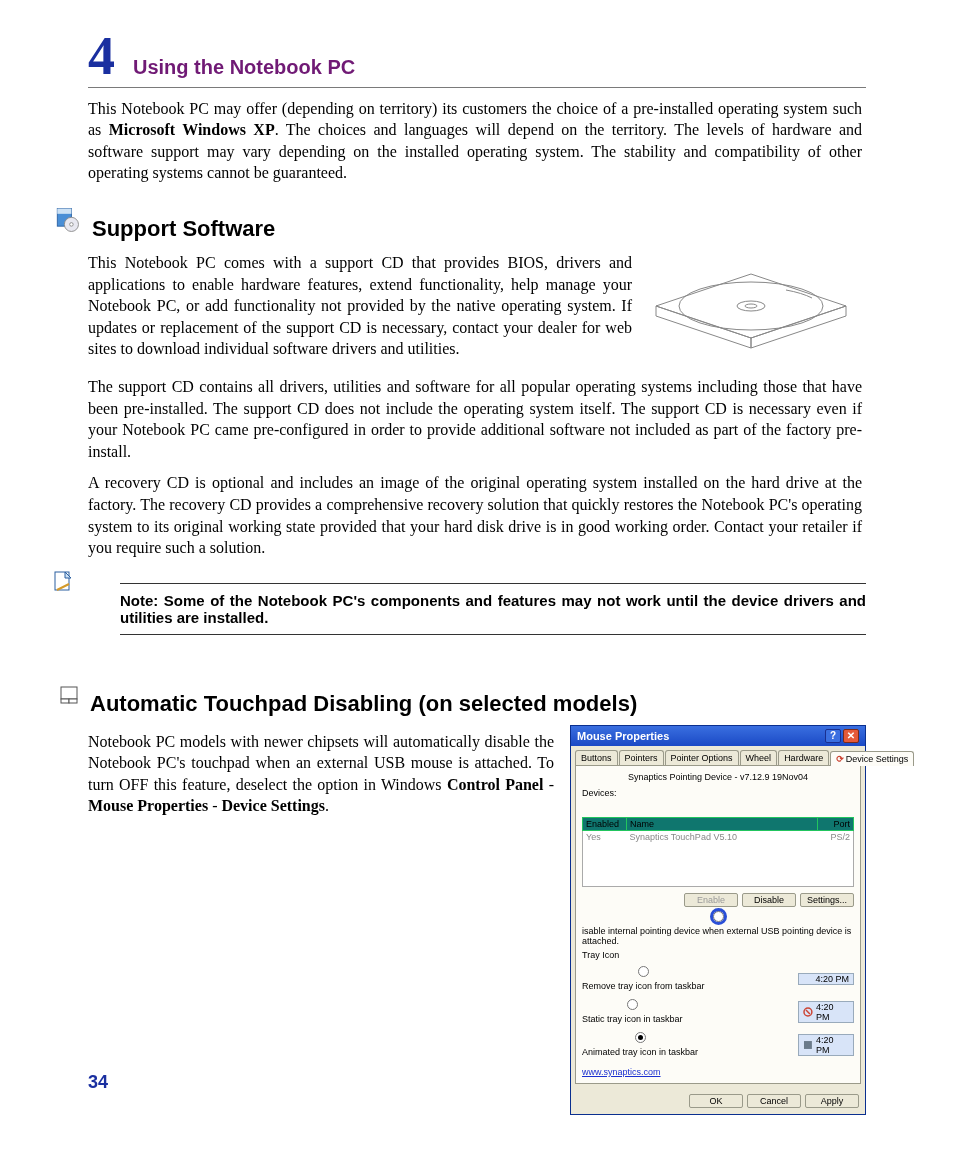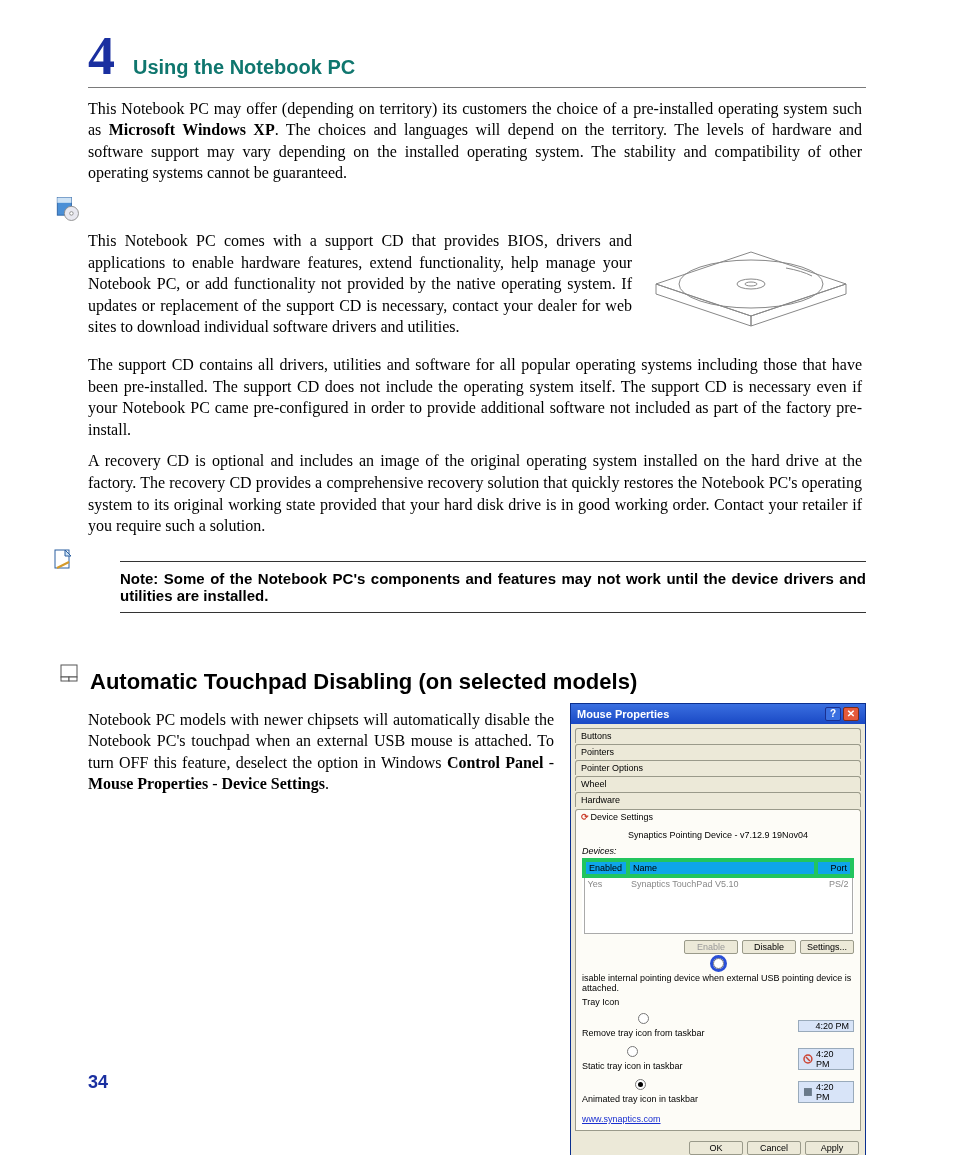--- a/index.html
+++ b/index.html
@@ -28,21 +28,21 @@
     font-family: "Times New Roman", serif;
     font-size: 54px;
     font-weight: bold;
     color: #1a2fa0;
     line-height: 0.9;
   }
   .chapter-title {
     font-family: Arial, Helvetica, sans-serif;
     font-size: 20px;
     font-weight: bold;
-    color: #0f766e;
+    color: #701a75;
   }
   .header-underline {
     border-bottom: 1px solid #7a7a7a;
     margin: 0 0 10px 0;
   }
   h1.section-title {
     font-family: Arial, Helvetica, sans-serif;
     font-size: 28px;
     font-weight: bold;
     margin: 6px 0 6px 0;
@@ -96,29 +96,29 @@
     font-family: Tahoma, Arial, sans-serif; font-size:10px; color:#000;
   }
   .dlg-title {
     background: linear-gradient(#3a6fe0,#1a49c5);
     color:#fff; font-weight:bold; padding:3px 6px; display:flex; align-items:center; justify-content:space-between;
     font-size:11px;
   }
   .dlg-ctrls { display:flex; gap:2px; }
   .dlg-btnx { width:16px; height:14px; background:#e55a3a; border:1px solid #7a2a1a; border-radius:2px; display:flex; align-items:center; justify-content:center; color:#fff; font-size:10px; line-height:1; }
   .dlg-btnh { width:16px; height:14px; background:#3a6fe0; border:1px solid #1a2f8f; border-radius:2px; display:flex; align-items:center; justify-content:center; color:#fff; font-size:10px; line-height:1; }
-  .tabs { display:flex; gap:1px; padding:4px 4px 0 4px; font-size:9px;flex-direction:column; }
+  .tabs { display:flex; gap:1px; padding:4px 4px 0 4px; font-size:9px; }
   .tab { background:#ece9d8; border:1px solid #9a9a8a; border-bottom:none; padding:2px 5px; border-radius:3px 3px 0 0; white-space:nowrap; cursor:default; }
   .tab.active { background:#fdfcf7; position:relative; top:1px; }
   .tab .red { color:#c43; font-weight:bold; margin-right:2px; }
   .tab-body { margin:0 4px 4px 4px; border:1px solid #9a9a8a; background:#fdfcf7; padding:6px; }
   .dev-info { text-align:center; font-size:9px; margin-bottom:6px; }
-  .dev-label { font-size:9px; margin-bottom:2px;font-style:italic; }
+  .dev-label { font-size:9px; margin-bottom:19px; }
   .dev-tbl { width:100%; border:1px solid #aaa; background:#fff; font-size:9px; border-collapse:collapse; }
-  .dev-tbl th { background:#0ea5e9; border:4px solid #22c55e; text-align:left; padding:1px 3px; font-weight:normal; }
+  .dev-tbl th { background:#0f766e; border:1px solid #22c55e; text-align:left; padding:1px 3px; font-weight:normal; }
   .dev-tbl td { padding:1px 3px; color:#888; }
   .dev-tbl .port { text-align:right; width:36px; }
   .dev-tbl-pad { height:44px; }
   .btn-row { display:flex; justify-content:flex-end; gap:4px; margin:6px 0 4px 0; }
   .btn-row.bottom { padding:6px 6px 6px 0; margin:0; }
   .winbtn { background:#ece9d8; border:1px solid #9a9a8a; border-radius:2px; padding:1px 0; font-size:9px; width:54px; text-align:center; cursor:default; }
   .winbtn.disabled { color:#999; }
   .chk-row { display:flex; align-items:center; gap:4px; font-size:9px; margin:2px 0;flex-direction:column; }
   .chk-row.highlight .chk-box { outline:3px solid #2a4fd6; outline-offset:0; border-radius:50%; }
   .chk-box { width:11px; height:11px; border:1px solid #777; background:#fff; display:inline-flex; align-items:center; justify-content:center; font-size:8px; }
@@ -149,20 +149,21 @@
 
   <div class="subsection-row">
     <span class="icon-slot">
       <svg width="34" height="34" viewBox="0 0 34 34">
         <rect x="6" y="4" width="16" height="20" fill="#4a8fd6" stroke="#2a5fa0"></rect>
         <rect x="6" y="4" width="16" height="6" fill="#cde2f5"></rect>
         <circle cx="22" cy="22" r="8" fill="#e8e8f0" stroke="#888"></circle>
         <circle cx="22" cy="22" r="2" fill="#fff" stroke="#888"></circle>
       </svg>
     </span>
+    <h2 class="subsection-title">Support Software</h2>
   </div>
 
   <div class="support-row">
     <div class="support-text">
       <p class="body">This Notebook PC comes with a support CD that provides BIOS, drivers and applications to enable hardware features, extend functionality, help manage your Notebook PC, or add functionality not provided by the native operating system. If updates or replacement of the support CD is necessary, contact your dealer for web sites to download individual software drivers and utilities.</p>
     </div>
     <div class="cd-art">
       <svg width="230" height="110" viewBox="0 0 230 110">
         <g stroke="#888" fill="none" stroke-width="1">
           <polygon points="20,60 115,28 210,60 115,92"></polygon>

